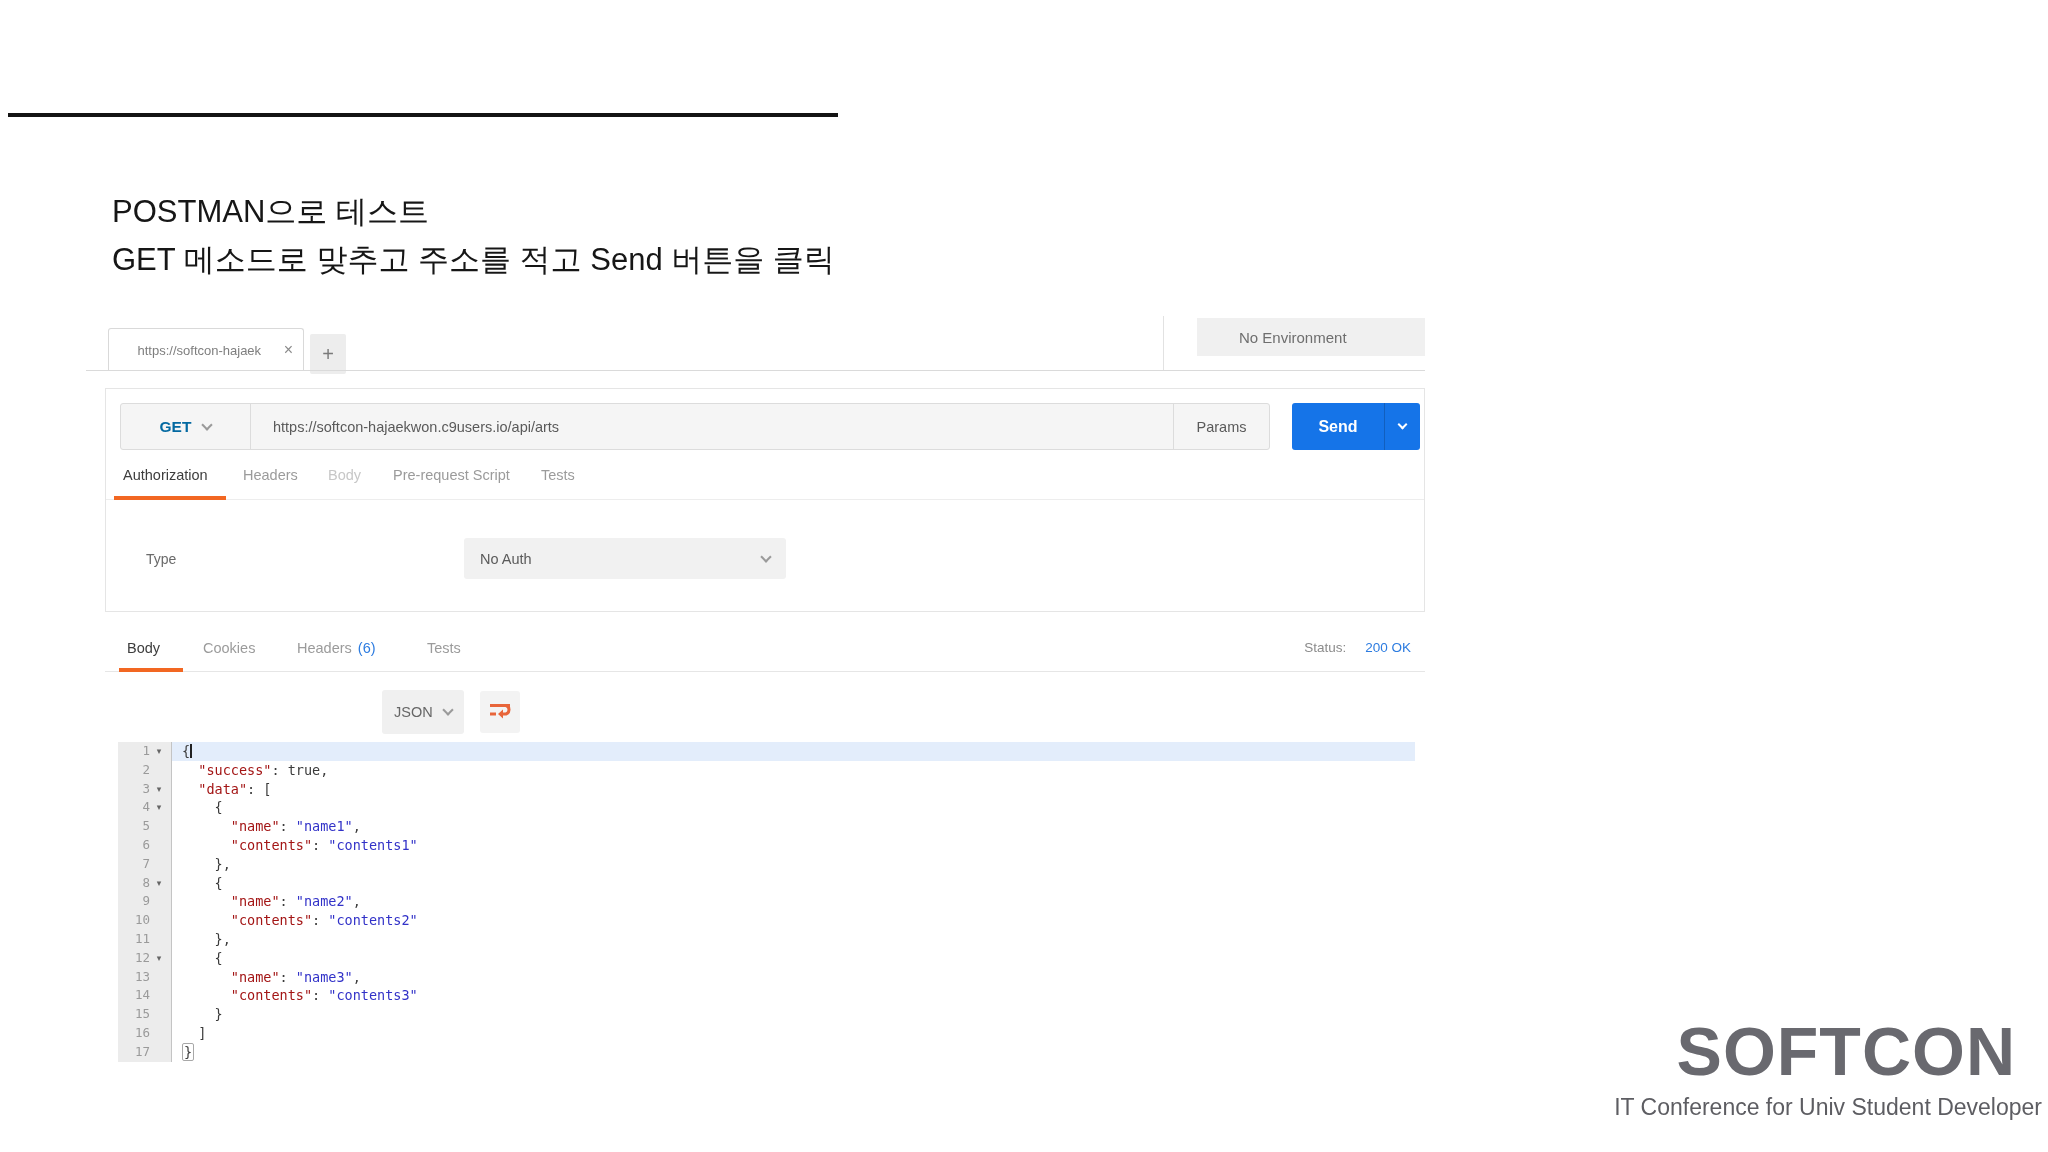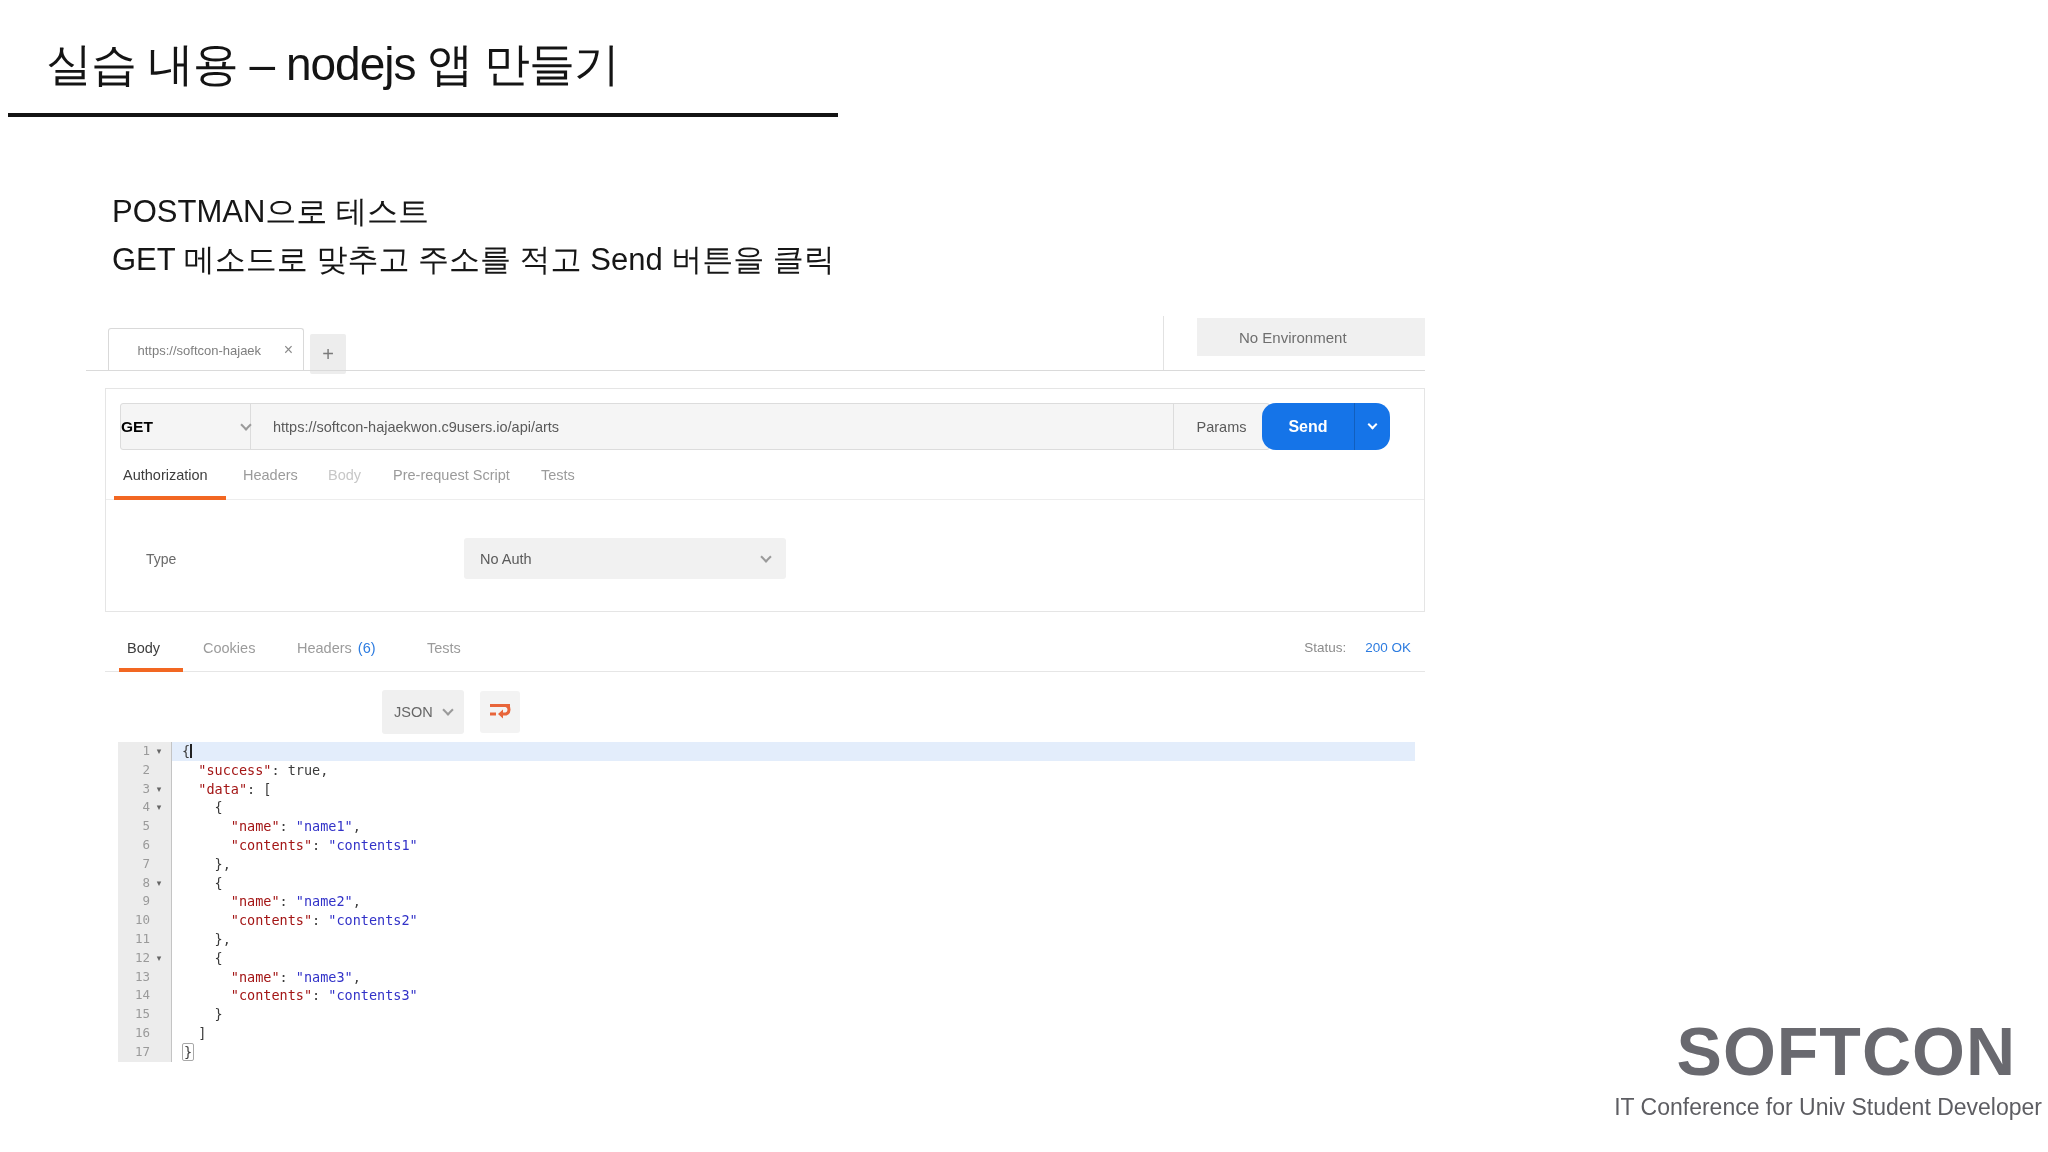--- a/index.html
+++ b/index.html
@@ -26,26 +26,26 @@
   .pm-env-sep { left:1163px; top:316px; width:1px; height:54px; background:#e2e2e2; }
   .pm-env { left:1197px; top:318px; width:228px; height:38px; background:#f0f0f0;
     display:flex; align-items:center; padding-left:42px; font-size:15px; color:#6e6e6e; }
   .pm-header-line { left:86px; top:370px; width:1339px; height:1px; background:#dadada; }
 
   
   .pm-panel { left:105px; top:388px; width:1320px; height:224px; background:#fff; border:1px solid #e5e5e5; }
   .url-group { position:absolute; left:14px; top:14px; width:1150px; height:47px;
     background:#f5f5f5; border:1px solid #dcdcdc; border-radius:3px; display:flex; align-items:stretch; }
   .method-cell { width:130px; border-right:1px solid #dcdcdc; display:flex; align-items:center;
-    justify-content:space-between; gap:12px; font-size:15.5px; font-weight:bold; color:#000000; }
+    justify-content:center; gap:12px; font-size:15.5px; font-weight:bold; color:#0369a1; }
   .url-cell { flex:1; display:flex; align-items:center; padding-left:22px; font-size:14.5px; color:#5a5a5a; }
   .params-cell { width:96px; border-left:1px solid #dcdcdc; display:flex; align-items:center;
     justify-content:center; font-size:14.5px; color:#5a5a5a; }
-  .send-btn { position:absolute; left:1156px; top:14px; width:128px; height:47px;
-    background:var(--send-blue); border-radius:14px; display:flex; align-items:stretch; }
+  .send-btn { position:absolute; left:1186px; top:14px; width:128px; height:47px;
+    background:var(--send-blue); border-radius:3px; display:flex; align-items:stretch; }
   .send-main { flex:1; display:flex; align-items:center; justify-content:center;
     color:#fff; font-size:16px; font-weight:bold; }
   .send-caret { width:36px; border-left:1px solid rgba(0,0,0,0.18); display:flex; align-items:center; justify-content:center; }
 
   .req-tabs { position:absolute; left:0; top:78px; width:100%; height:33px; }
   .req-tab { position:absolute; font-size:14.5px; color:#9b9b9b; }
   .req-tab.active { color:#3d3d3d; }
   .req-tab.muted { color:#c7c7c7; }
   .req-tabs-divider { position:absolute; left:0; top:110px; width:100%; height:1px; background:#ededed; }
   .req-active-bar { position:absolute; left:8px; top:107px; width:112px; height:4px; background:var(--accent-orange); }
@@ -98,21 +98,20 @@
   
   .chev { display:inline-block; width:8px; height:8px; border-right:2px solid #9a9a9a;
     border-bottom:2px solid #9a9a9a; transform:rotate(45deg); margin-top:-4px; }
   .chev.white { border-color:#fff; width:7px; height:7px; }
 </style>
 </head>
 <body>
 
 <div id="slide">
 
-  <div class="abs slide-title">실습 내용 – nodejs 앱 만들기</div>
   <div class="abs title-underline"></div>
   <div class="abs body-text">
     <div>POSTMAN으로 테스트</div>
     <div>GET 메소드로 맞추고 주소를 적고 Send 버튼을 클릭</div>
   </div>
 
   <div class="abs pm-tab">
     <span class="pm-tab-title">https://softcon-hajaek</span>
     <span class="pm-tab-close">×</span>
   </div>

